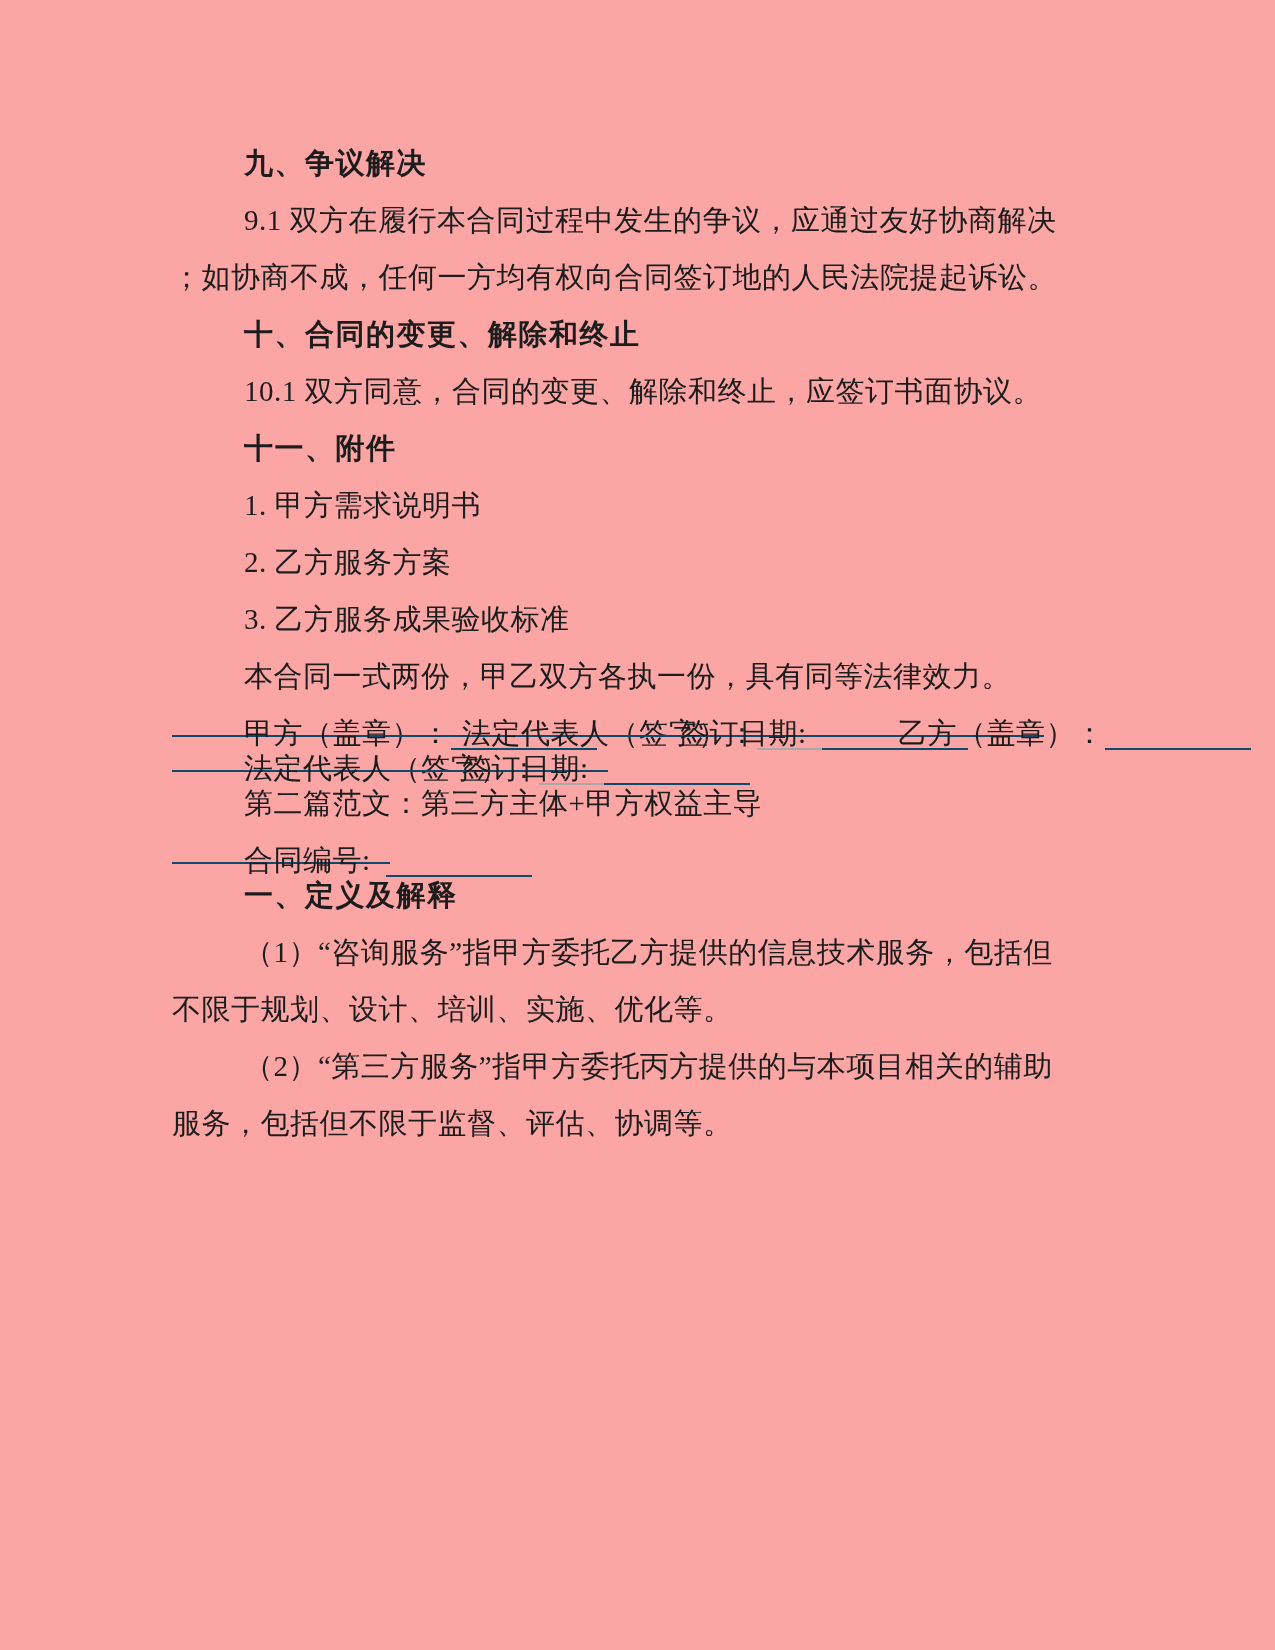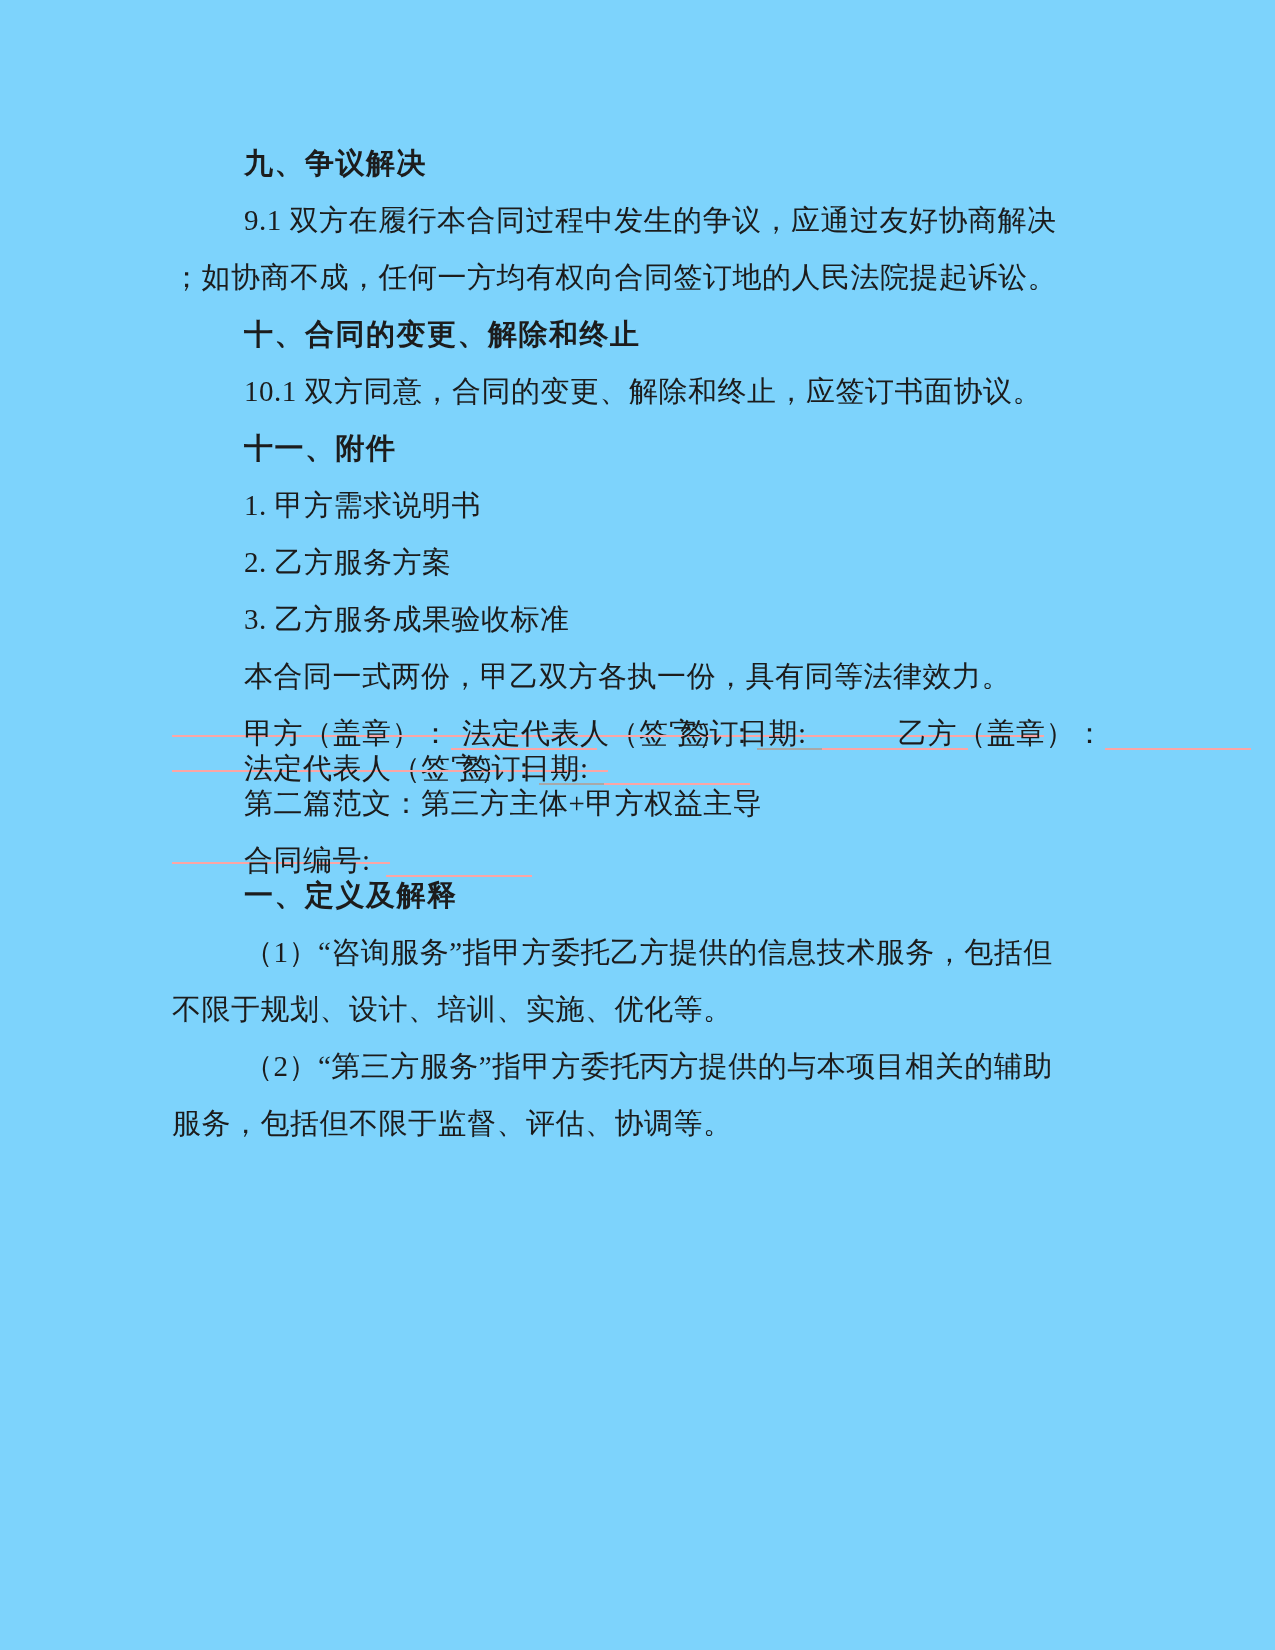--- a/index.html
+++ b/index.html
@@ -10,21 +10,21 @@
   body {
     width: 1275px;
     height: 1650px;
     position: relative;
     overflow: hidden;
     font-family: "Liberation Serif", "DejaVu Serif", serif;
   }
   .page {
     position: absolute;
     inset: 0;
-    background: #7dd3fc;
+    background: #fca5a5;
   }
   .content {
     position: absolute;
     left: 172px;
     top: 135px;
     width: 895px;
   }
   .line {
     font-size: 29px;
     line-height: 57px;
@@ -37,21 +37,21 @@
   }
   .line.heading {
     font-family: "Liberation Sans", "DejaVu Sans", sans-serif;
     font-weight: 700;
     letter-spacing: 1.5px;
   }
   .blank {
     display: inline-block;
     width: 146px;
     height: 30px;
-    border-bottom: 2px solid #fca5a5;
+    border-bottom: 2px solid #0c4a6e;
     vertical-align: -7px;
   }
   .blank.light {
     border-bottom-color: #a8a8a8;
   }
   .blank.gap {
     margin-left: 15px;
   }
 </style>
 </head>

